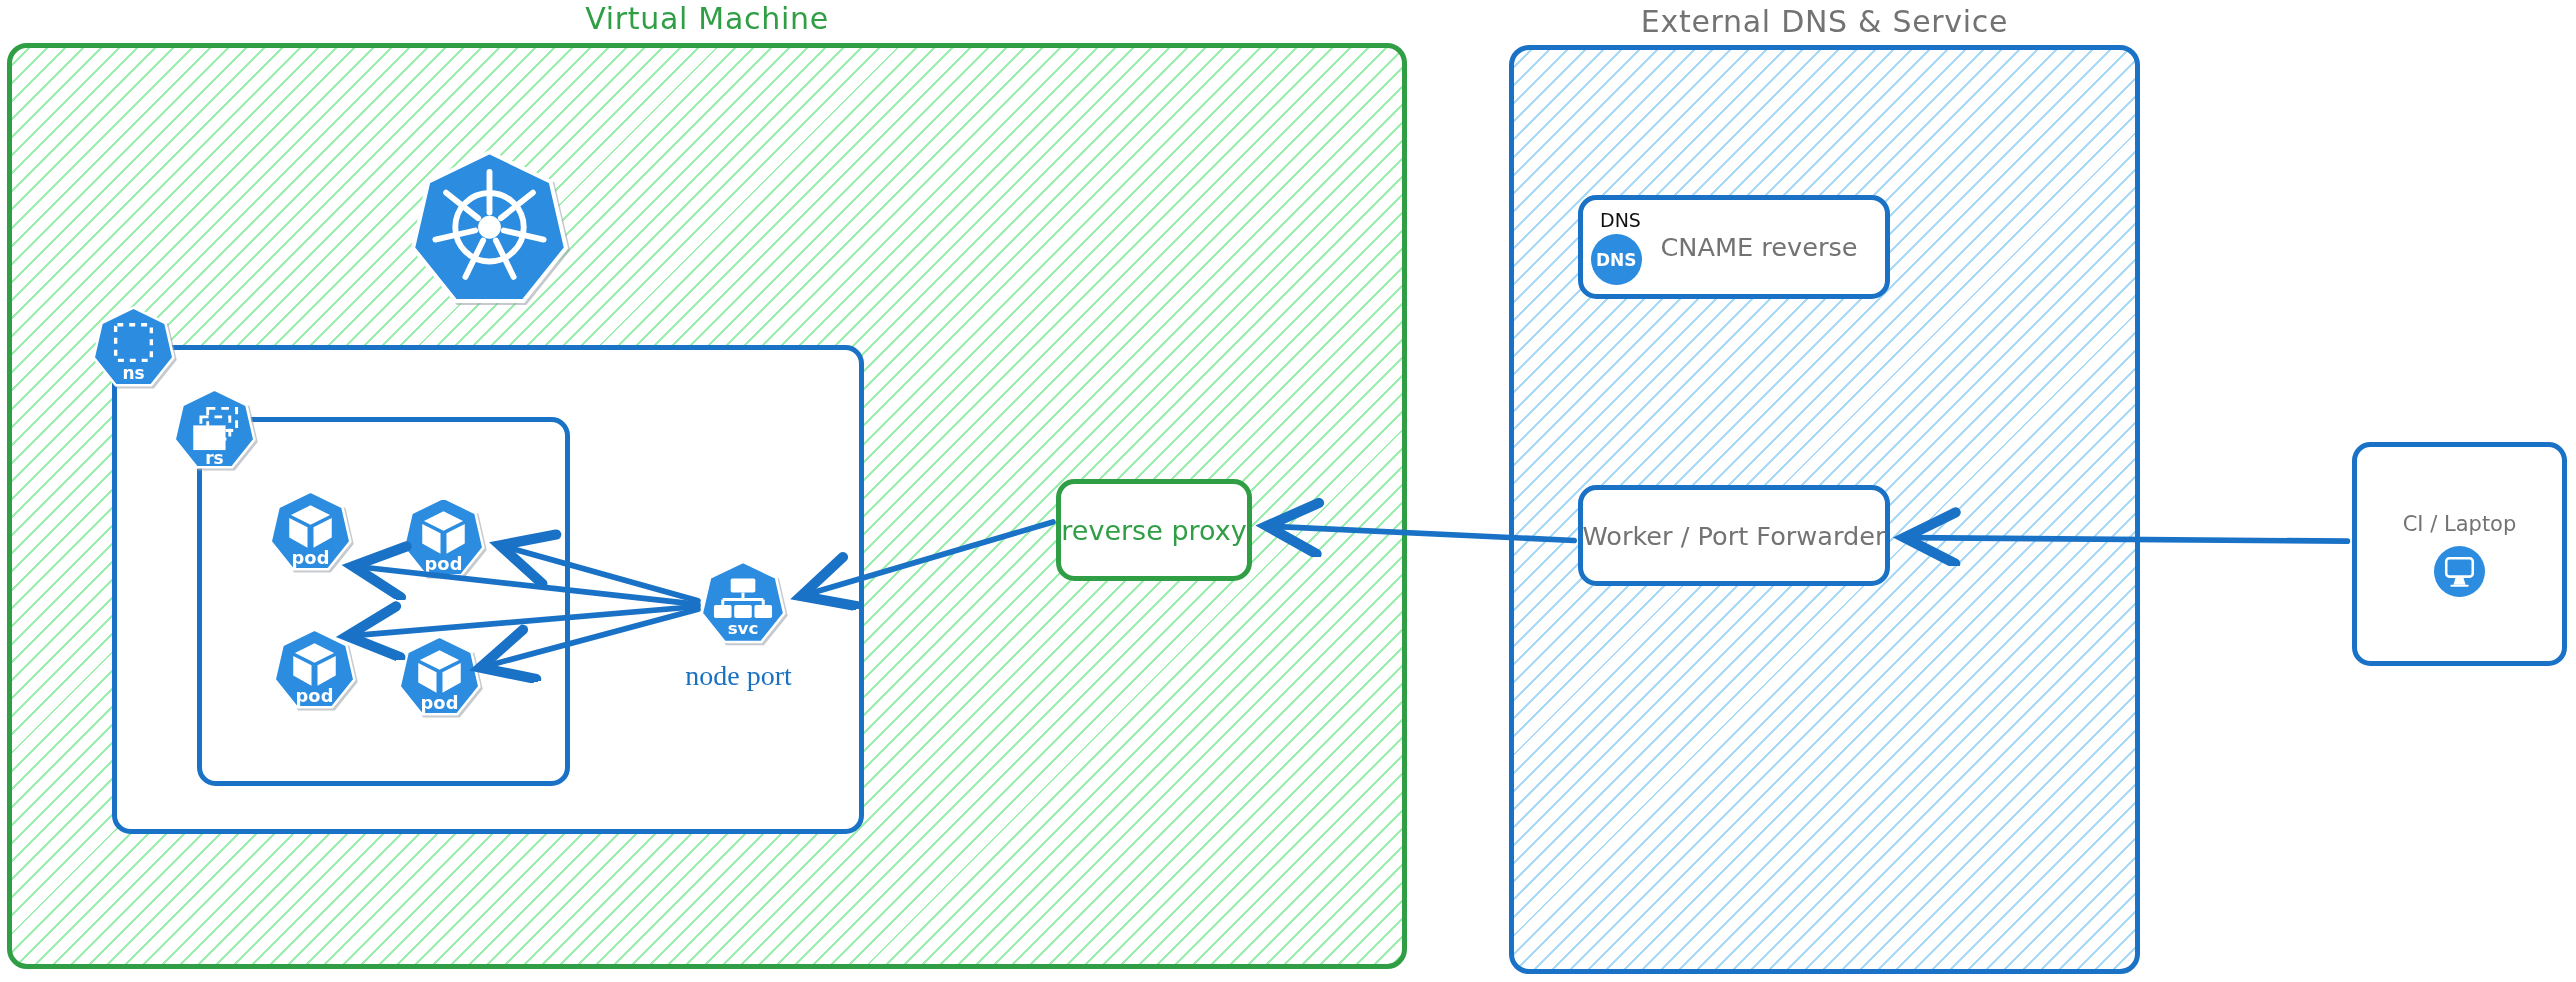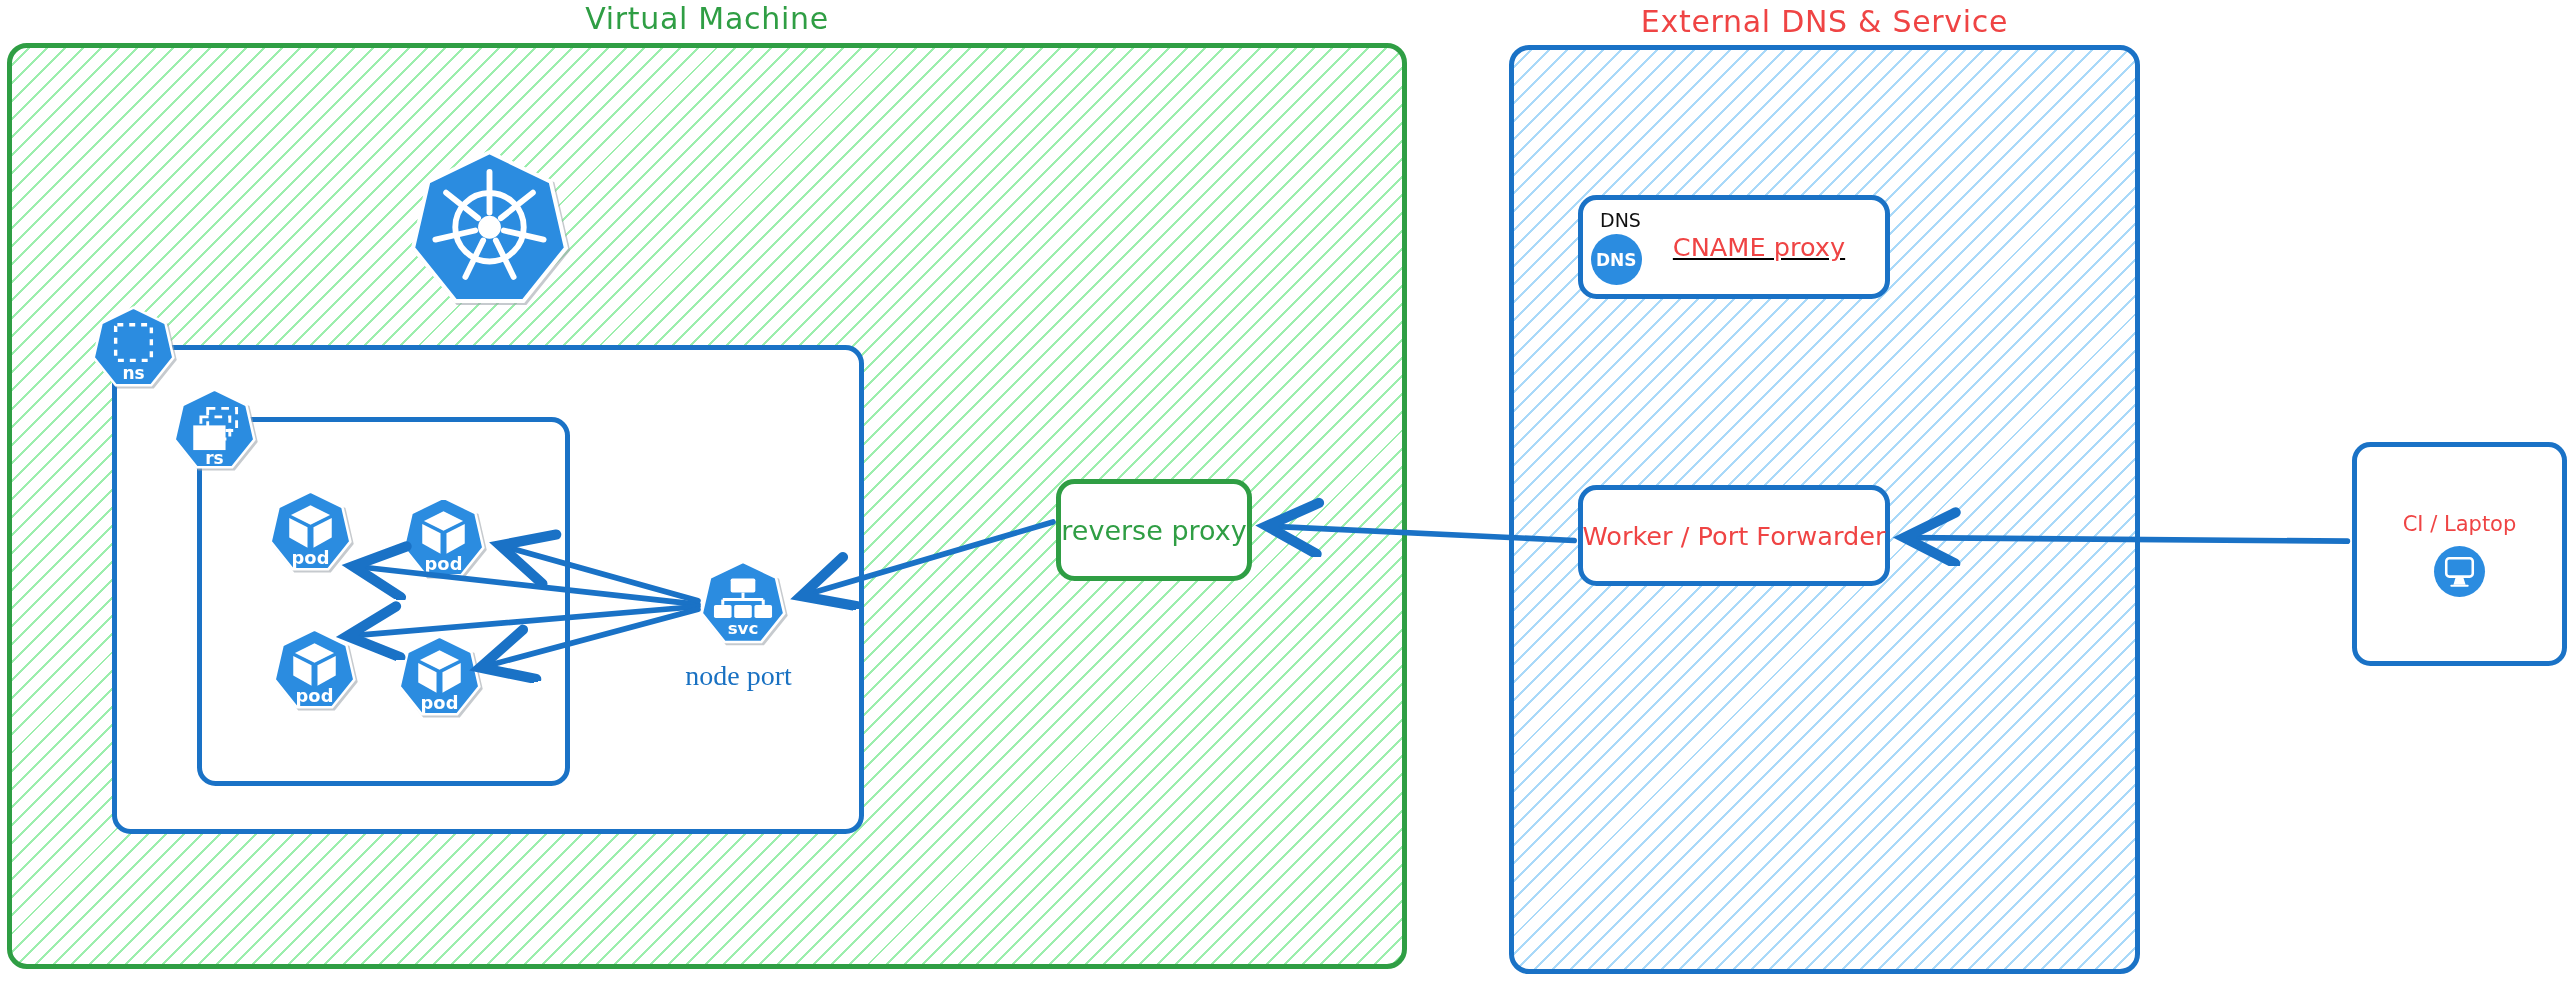--- a/index.html
+++ b/index.html
@@ -13,21 +13,21 @@
   .group-green{
     border:5px solid #2f9e44;
     background:repeating-linear-gradient(135deg, rgba(255,255,255,0) 0 10.7px, #9ceead 10.7px 12.8px);
   }
   .group-blue{
     border:5px solid #1a72c6;
     background:repeating-linear-gradient(135deg, rgba(255,255,255,0) 0 10.7px, #a9d9f9 10.7px 12.8px);
   }
   .group-title{font-size:30px;text-align:center;white-space:nowrap;letter-spacing:0.7px;}
   .t-green{color:#2f9e44;}
-  .t-blue{color:#ef4444;}
+  .t-blue{color:#737373;}
   
   .white-box{
     background:#ffffff;border:5px solid #1a72c6;border-radius:18.5px;box-sizing:border-box;
   }
   
   .card{
     background:#ffffff;box-sizing:border-box;border-radius:18.5px;
     display:flex;align-items:center;justify-content:center;
   }
   .card-green{border:5px solid #2f9e44;}
@@ -54,24 +54,24 @@
 
   <div class="abs white-box" style="left:197px;top:417px;width:373px;height:369px;"></div>
 
   <div class="abs card card-green" style="left:1056px;top:479px;width:196px;height:102px;">
     <span class="card-label t-green" style="font-size:27px;">reverse proxy</span>
   </div>
 
   <div class="abs group-title t-blue" style="left:1509px;top:4.3px;width:631px;">External DNS &amp; Service</div>
   <div class="abs group-box group-blue" style="left:1509px;top:45px;width:631px;height:929px;"></div>
 
-  <div class="abs card card-blue" style="left:1578px;top:195px;width:312px;height:104px;text-decoration:underline;">
+  <div class="abs card card-blue" style="left:1578px;top:195px;width:312px;height:104px;">
     <span class="abs dns-tag" style="left:17px;top:8.5px;">DNS</span>
     <div class="abs badge-circle" style="left:7.8px;top:34px;width:51px;height:51px;font-size:17px;font-weight:bold;">DNS</div>
-    <span class="card-label t-blue" style="font-size:25.6px;margin-left:50px;">CNAME proxy</span>
+    <span class="card-label t-blue" style="font-size:25.6px;margin-left:50px;">CNAME reverse</span>
   </div>
 
   <div class="abs card card-blue" style="left:1578px;top:485px;width:312px;height:101px;">
     <span class="card-label t-blue" style="font-size:25.6px;">Worker / Port Forwarder</span>
   </div>
 
   <div class="abs card card-blue" style="left:2352px;top:442px;width:215px;height:224px;flex-direction:column;gap:10px;">
     <span class="card-label t-blue" style="font-size:21px;">CI / Laptop</span>
     <div class="badge-circle" style="width:51px;height:51px;">
       <svg width="51" height="51" viewBox="0 0 100 100">

